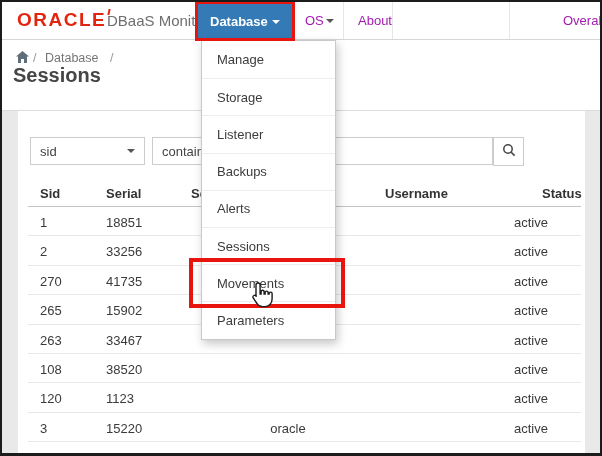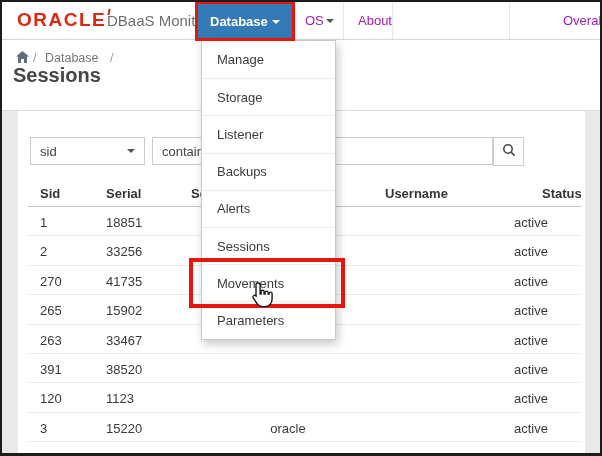--- a/index.html
+++ b/index.html
@@ -172,21 +172,21 @@
       <span class="c-status">active</span>
   </div>
   <div class="abs trow" style="top:213.6px">
     <span class="c-sid">263</span>
       <span class="c-serial">33467</span>
       <span class="c-sq"></span>
       <span class="c-user"></span>
       <span class="c-status">active</span>
   </div>
   <div class="abs trow" style="top:243px">
-    <span class="c-sid">391</span>
+    <span class="c-sid">108</span>
       <span class="c-serial">38520</span>
       <span class="c-sq"></span>
       <span class="c-user"></span>
       <span class="c-status">active</span>
   </div>
   <div class="abs trow" style="top:272.4px">
     <span class="c-sid">120</span>
       <span class="c-serial">1123</span>
       <span class="c-sq"></span>
       <span class="c-user"></span>

